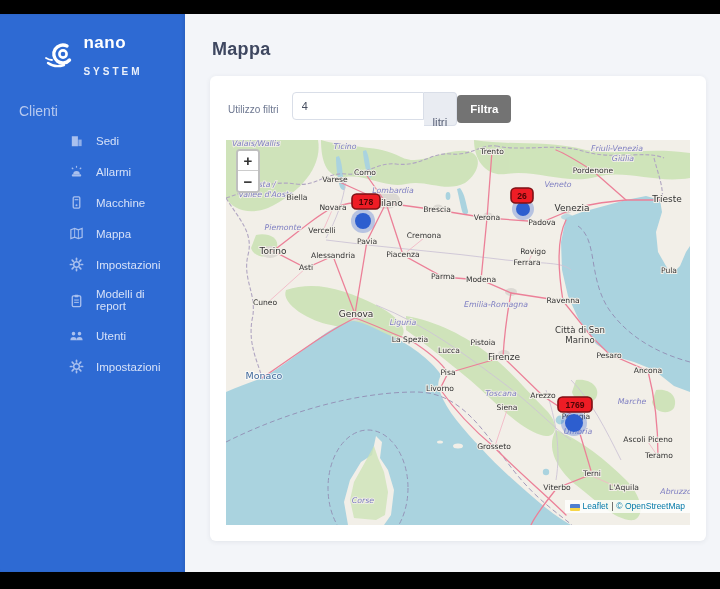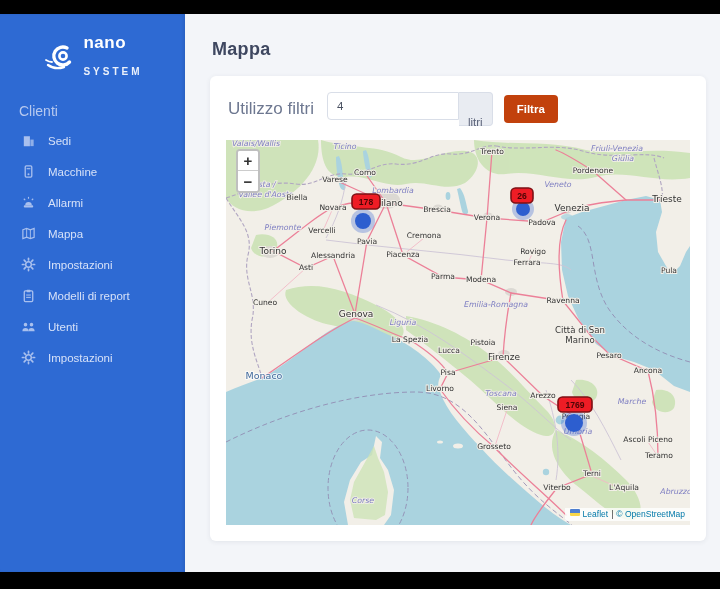--- a/index.html
+++ b/index.html
@@ -2,47 +2,47 @@
 <html><head>
 <meta charset="utf-8">
 <style>
   html,body{margin:0;padding:0;background:#111;}
   *{box-sizing:border-box;font-family:"Liberation Sans","DejaVu Sans",sans-serif;}
   .stage{position:relative;width:720px;height:589px;background:#000;overflow:hidden;}
   .app{position:absolute;left:0;top:14px;width:720px;height:558px;display:flex;background:#f3f5f9;}
 
   
   .sidebar{width:185px;min-width:185px;background:#2e6ad3;color:#fff;padding-top:12px;box-shadow:inset -2px 0 3px rgba(0,0,0,.08);}
-  .logo{display:flex;align-items:flex-end;justify-content:center;gap:7px;margin:8px 0 26px 0;}
+  .logo{display:flex;align-items:center;justify-content:center;gap:7px;margin:8px 0 26px 0;}
   .logo-text{display:flex;flex-direction:column;line-height:1;}
   .logo-top{font-size:17px;font-weight:bold;letter-spacing:.5px;}
   .logo-sub{font-size:10px;letter-spacing:3px;font-weight:700;opacity:.9;margin-top:16px;}
   .sec-label{font-size:14px;color:#b7c9ef;padding:0 0 0 19px;margin:18px 0 6px 0;}
-  .nav-item{display:flex;align-items:center;gap:12px;padding:8px 10px 8px 21px;color:#d6e1f8;font-size:11.5px;cursor:pointer;}
+  .nav-item{display:flex;align-items:center;gap:12px;padding:8px 10px 8px 21px;color:#d6e1f8;font-size:11.5px;cursor:pointer;margin-left:48px;}
   .nav-icon{width:15px;height:15px;color:#a9c0ee;flex:0 0 15px;}
   .nav-icon svg{display:block;width:15px;height:15px;}
 
   
   .main{flex:1;padding:25px 0 0 25px;position:relative;}
   .page-title{margin:0 0 0 2px;font-size:18px;font-weight:bold;color:#3e4760;letter-spacing:.3px;}
   .card{margin-top:16px;width:496px;background:#fff;border-radius:6px;box-shadow:0 1px 5px rgba(60,70,90,.09);padding:16px;}
   .filter-row{display:flex;align-items:center;margin-bottom:14px;}
-  .filter-label{font-size:17px;color:#6d7790;margin:0 13px 0 2px;text-align:center;}
+  .filter-label{font-size:10px;color:#6d7790;margin:0 13px 0 2px;text-align:center;}
   .input-group{display:flex;}
   .filter-input{width:132px;height:28px;border:1px solid #d9dee8;border-radius:4px 0 0 4px;padding:0 9px;font-size:11.5px;color:#495061;outline:none;}
   .addon{height:28px;line-height:26px;padding:16px 9px;background:#e9ecf2;border:1px solid #d9dee8;border-left:none;border-radius:0 4px 4px 0;font-size:11.5px;color:#5b6378;}
-  .btn-filtra{margin-left:11px;height:28px;padding:0 13px;background:#c2410c;color:#fff;border:none;border-radius:4px;font-size:11.5px;font-weight:bold;cursor:pointer;}
+  .btn-filtra{height:28px;padding:0 13px;background:#737373;color:#fff;border:none;border-radius:4px;font-size:11.5px;font-weight:bold;cursor:pointer;}
 
   
   .map-wrap{position:relative;width:464px;height:385px;background:#f2efe8;overflow:hidden;}
   .map-svg{position:absolute;left:0;top:0;}
   .zoomctl{position:absolute;left:10px;top:9px;width:24px;border:2px solid rgba(0,0,0,.25);border-radius:4px;background:#fff;overflow:hidden;z-index:5;}
   .zbtn{width:100%;height:20px;display:flex;align-items:center;justify-content:center;font-size:15px;font-weight:bold;color:#333;cursor:pointer;background:#fff;}
   .zbtn:first-child{border-bottom:1px solid #ccc;}
-  .attribution{position:absolute;right:0;bottom:4px;background:rgba(255,255,255,.78);padding:1px 5px 2px 5px;font-size:8.5px;color:#333;display:flex;align-items:flex-start;gap:3px;z-index:5;}
+  .attribution{position:absolute;right:0;bottom:12px;background:rgba(255,255,255,.78);padding:1px 5px 2px 5px;font-size:8.5px;color:#333;display:flex;align-items:flex-end;gap:3px;z-index:5;}
   .attribution a{color:#0078A8;text-decoration:none;cursor:pointer;}
   .ua-flag{display:inline-block;width:10px;height:7px;border-radius:1px;overflow:hidden;}
   .ua-flag .b1{display:block;width:10px;height:3.5px;background:#4e7fd0;}
   .ua-flag .b2{display:block;width:10px;height:3.5px;background:#f7d648;}
 
   
   .lbl{fill:#333;paint-order:stroke;stroke:#f2efe8;stroke-width:2px;text-anchor:middle;font-family:"DejaVu Sans",sans-serif;}
   .city{font-size:7.6px;}
   .citylg{font-size:9px;}
   .region{font-size:7.8px;font-style:italic;fill:#7f7fc2;stroke:rgba(242,239,232,.85);}
@@ -79,38 +79,38 @@
               <path d="M3,14 V3.5 h6.5 V14 Z M5,5.5 h1 v1 h-1 Z M7,5.5 h1 v1 h-1 Z M5,8 h1 v1 h-1 Z M7,8 h1 v1 h-1 Z" fill="currentColor"></path>
               <rect x="10" y="7" width="3.5" height="7" fill="currentColor" opacity=".8"></rect>
             </svg>
         </span>
         <span>Sedi</span>
       </div>
 
       <div class="nav-item">
         <span class="nav-icon">
           <svg viewBox="0 0 16 16">
-              <rect x="4.5" y="2" width="7" height="12" rx="1.2" fill="none" stroke="currentColor" stroke-width="1.4"></rect>
-              <line x1="6" y1="5" x2="10" y2="5" stroke="currentColor" stroke-width="1.2"></line>
-              <circle cx="8" cy="11" r="1.1" fill="currentColor"></circle>
-            </svg>
-        </span>
-        <span>Macchine</span>
-      </div>
-      <div class="nav-item">
-        <span class="nav-icon">
-          <svg viewBox="0 0 16 16">
               <path d="M4.5,11 a3.5,3.5 0 0 1 7,0 Z" fill="currentColor"></path>
               <rect x="3" y="11" width="10" height="2.2" rx="1" fill="currentColor"></rect>
               <line x1="8" y1="2" x2="8" y2="4" stroke="currentColor" stroke-width="1.2"></line>
               <line x1="3" y1="4" x2="4.5" y2="5.5" stroke="currentColor" stroke-width="1.2"></line>
               <line x1="13" y1="4" x2="11.5" y2="5.5" stroke="currentColor" stroke-width="1.2"></line>
             </svg>
         </span>
         <span>Allarmi</span>
+      </div>
+      <div class="nav-item">
+        <span class="nav-icon">
+          <svg viewBox="0 0 16 16">
+              <rect x="4.5" y="2" width="7" height="12" rx="1.2" fill="none" stroke="currentColor" stroke-width="1.4"></rect>
+              <line x1="6" y1="5" x2="10" y2="5" stroke="currentColor" stroke-width="1.2"></line>
+              <circle cx="8" cy="11" r="1.1" fill="currentColor"></circle>
+            </svg>
+        </span>
+        <span>Macchine</span>
       </div>
       <div class="nav-item">
         <span class="nav-icon">
           <svg viewBox="0 0 16 16">
               <path d="M2,4 L6,2.5 L10,4 L14,2.5 V12 L10,13.5 L6,12 L2,13.5 Z" fill="none" stroke="currentColor" stroke-width="1.3"></path>
               <line x1="6" y1="2.5" x2="6" y2="12" stroke="currentColor" stroke-width="1"></line>
               <line x1="10" y1="4" x2="10" y2="13.5" stroke="currentColor" stroke-width="1"></line>
             </svg>
         </span>
         <span>Mappa</span>

